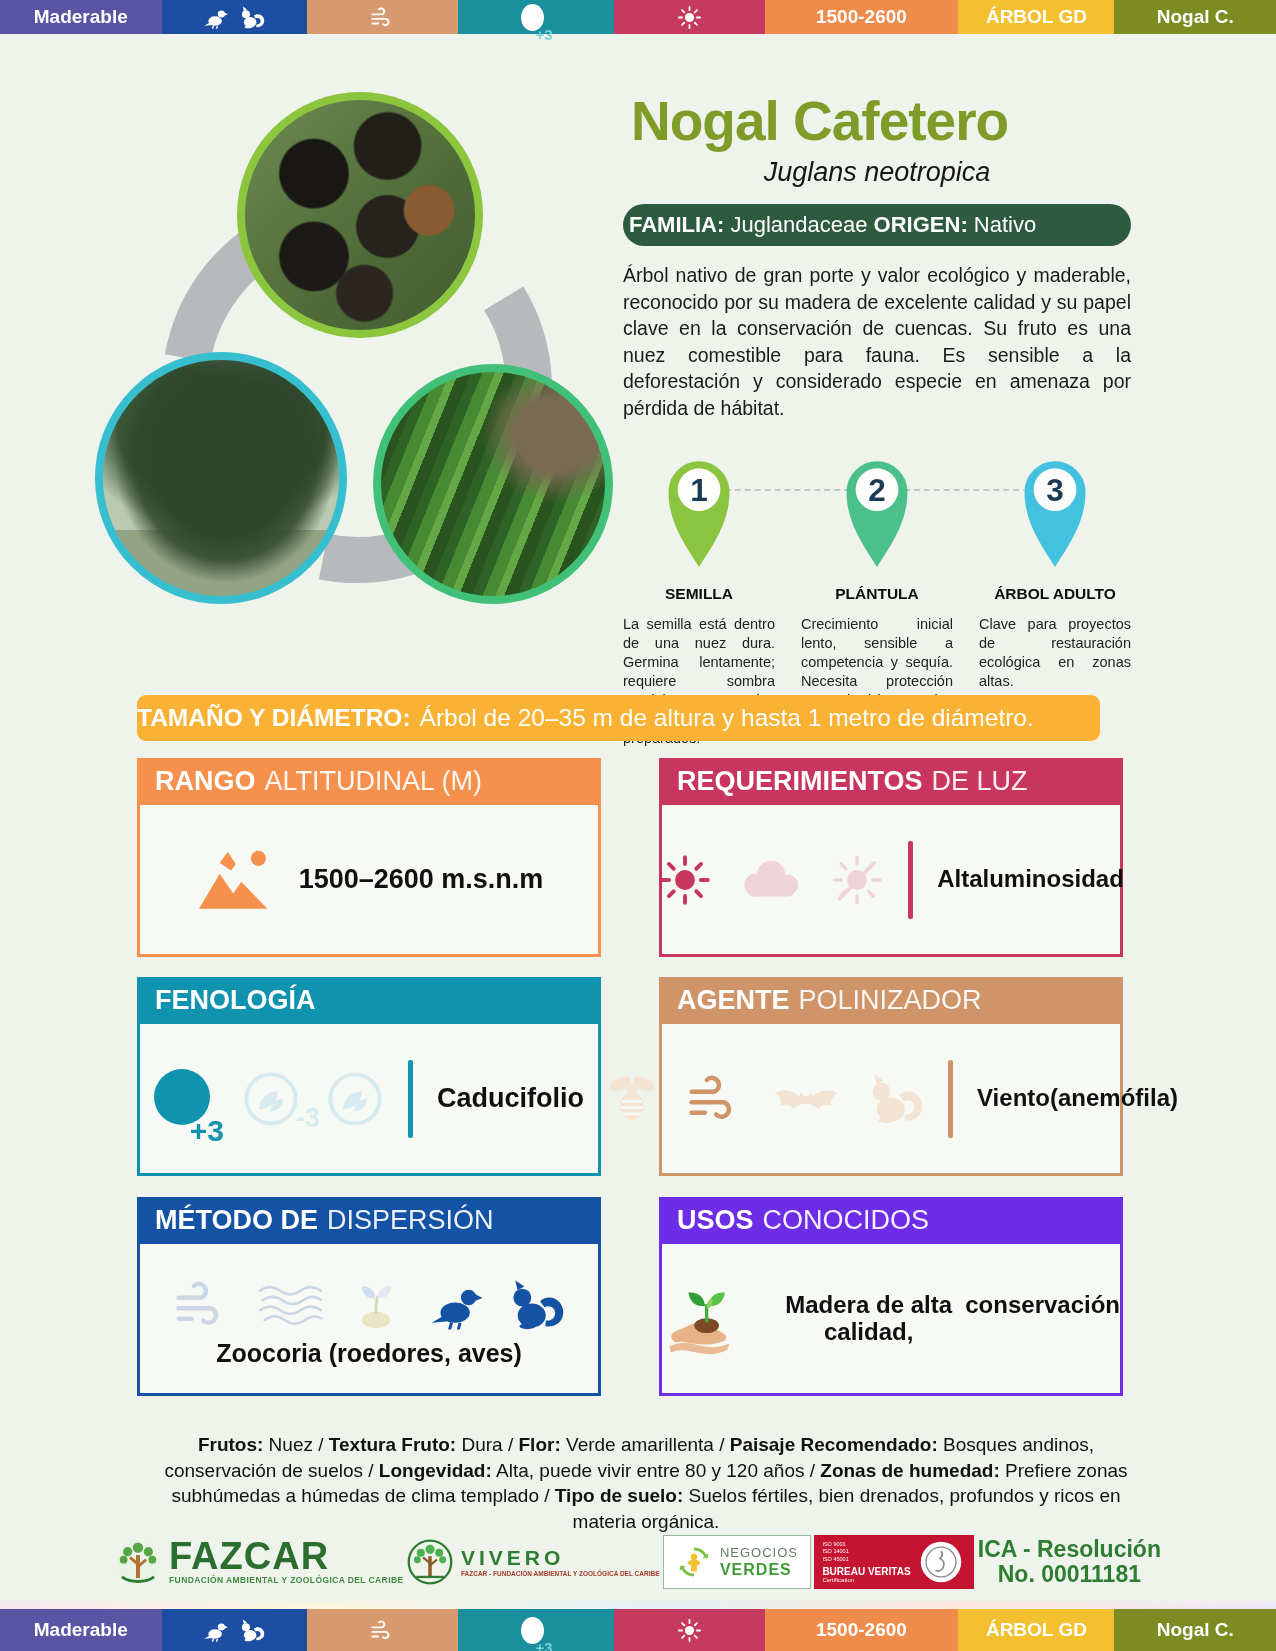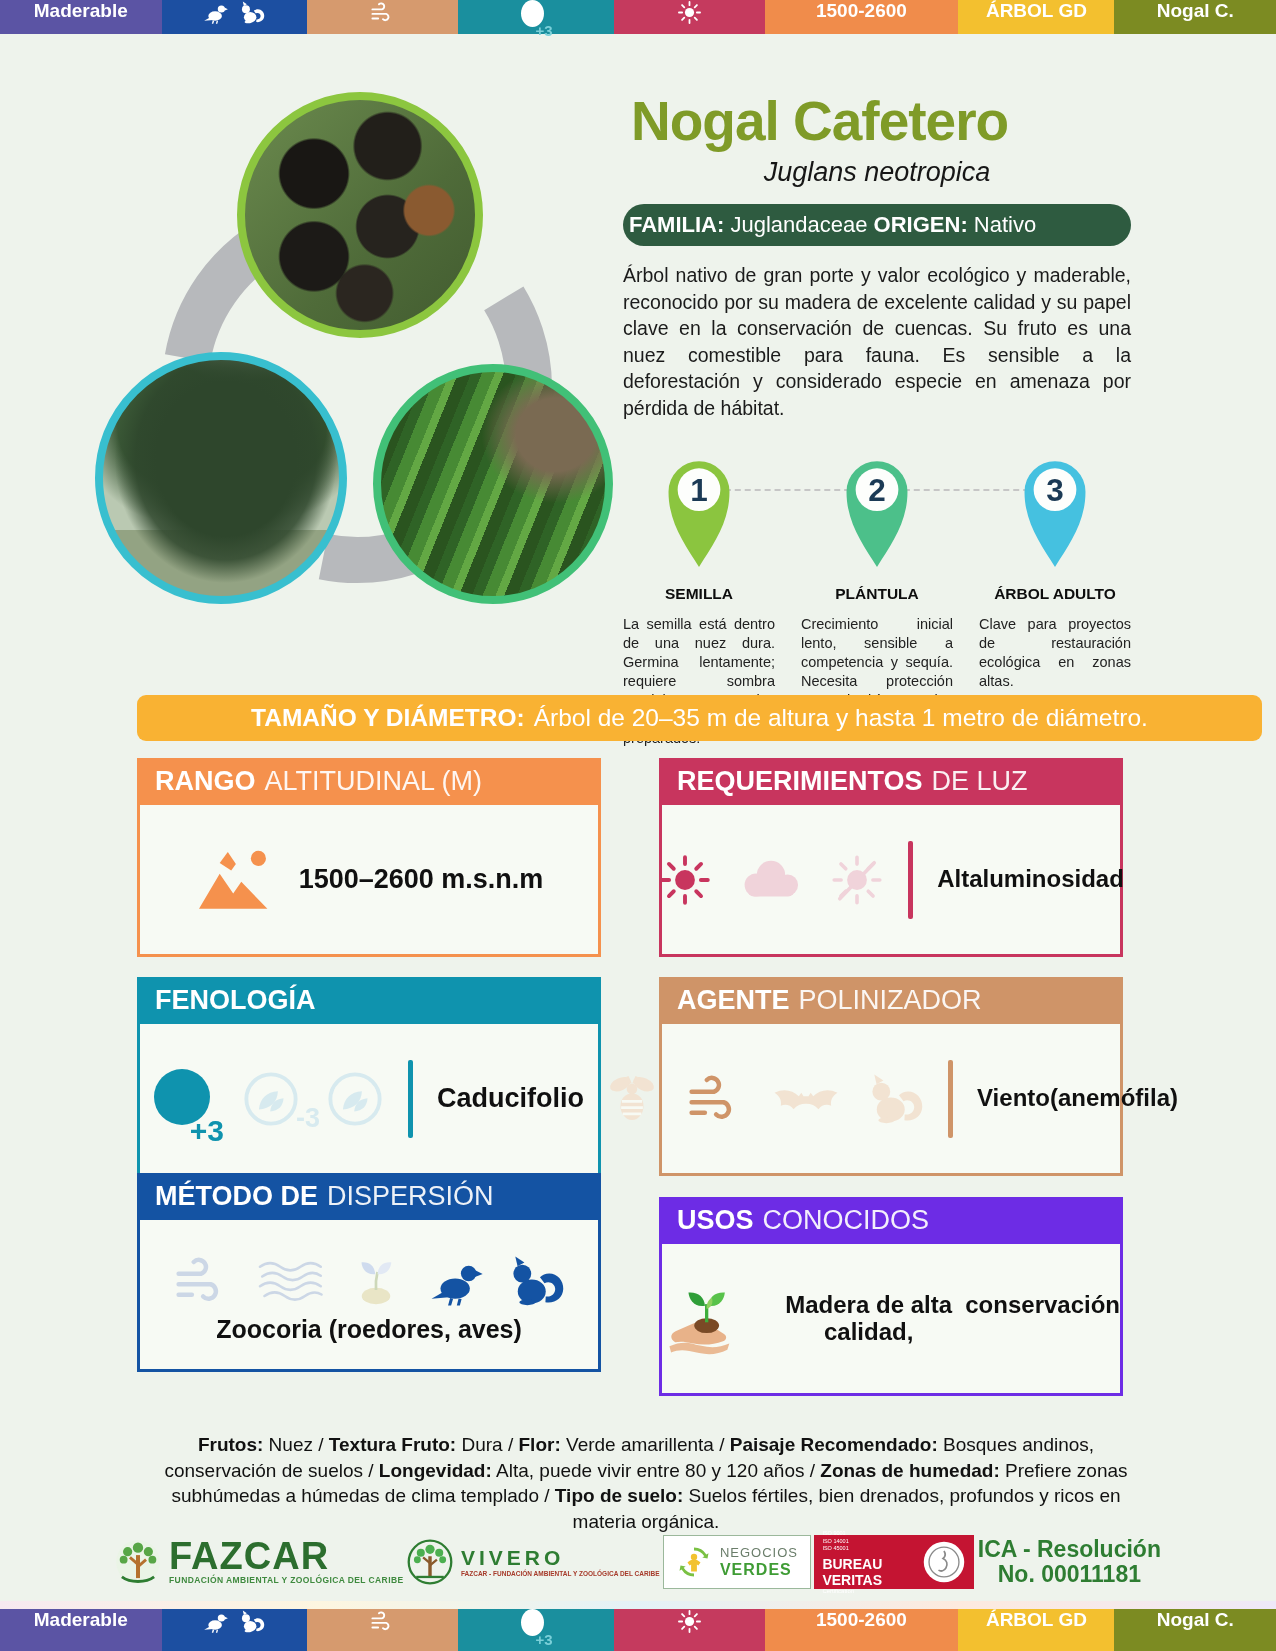--- a/index.html
+++ b/index.html
@@ -2,21 +2,21 @@
 <html><head>
 <meta charset="utf-8">
 <style>
   html,body{margin:0;padding:0;background:#eef3ec}
   .page{position:relative;width:1276px;height:1651px;background:#eef3ec;font-family:"Liberation Sans",sans-serif;overflow:hidden}
 
   
   .bar{position:absolute;left:0;width:100%;display:flex}
   .bar-top{top:0;height:34px}
   .bar-bottom{top:1609px;height:42px}
-  .seg{display:flex;align-items:flex-start;justify-content:center;gap:12px;height:100%}
+  .seg{display:flex;align-items:center;justify-content:center;gap:12px;height:100%}
   .seg-label{color:#fff;font-weight:bold;font-size:19px;white-space:nowrap}
   .seg .icon{color:#fff}
   .seg .icon svg{width:25px;height:25px;display:block}
   .bar .c3{width:30px;height:27px}
   .bar .c3-dot{width:23px;height:27px;border-radius:50%;background:#fff;display:block}
   .bar .c3-txt{position:absolute;right:-2px;bottom:-4px;color:#7bd0d9;font-weight:800;font-size:15px}
 
   
   .photos{position:absolute;left:85px;top:70px;width:570px;height:550px}
   .ring{position:absolute;left:0;top:0;width:570px;height:550px}
@@ -50,30 +50,30 @@
   .stages{margin-top:26px}
   .pins{position:relative;display:grid;grid-template-columns:repeat(3,1fr);gap:26px;height:130px}
   .dash{position:absolute;top:42px;left:72px;right:72px;border-top:2px dashed #c6c6c6}
   .stage-pin{width:78px;height:124px;margin:0 auto;position:relative;z-index:1;display:block}
   .stage-names{display:grid;grid-template-columns:repeat(3,1fr);gap:26px;margin-top:8px}
   .stage-name{font-size:15.5px;font-weight:bold;text-align:center;color:#0d0d0d}
   .stage-descs{display:grid;grid-template-columns:repeat(3,1fr);gap:26px;margin-top:12px}
   .stage-desc{font-size:14.5px;line-height:19px;text-align:justify;margin:0;color:#222}
 
   
-  .banner{position:absolute;left:137px;top:695px;width:1125px;height:46px;border-radius:9px;display:flex;align-items:center;justify-content:center;gap:9px;color:#fff;font-size:24.5px;background:#f9b233;white-space:nowrap}
+  .banner{position:absolute;left:137px;top:695px;width:963px;height:46px;border-radius:9px;display:flex;align-items:center;justify-content:flex-start;gap:9px;color:#fff;font-size:24.5px;background:#f9b233;white-space:nowrap}
   .banner b{font-weight:800}
 
   
   .card{position:absolute;width:464px;height:199px}
   .card-rango{left:137px;top:758px}
   .card-luz{left:659px;top:758px}
   .card-fenologia{left:137px;top:977px}
   .card-polinizador{left:659px;top:977px}
-  .card-dispersion{left:137px;top:1173px}
+  .card-dispersion{left:137px;top:1197px}
   .card-usos{left:659px;top:1197px}
   .card-header{height:47px;display:flex;align-items:center;padding:0 18px;color:#fff;font-size:27px;gap:9px;background:var(--c);white-space:nowrap}
   .card-header b{font-weight:700}
   .card-header span{font-weight:400;opacity:.92}
   .card-body{height:152px;box-sizing:border-box;border:3px solid var(--c);border-top:none;background:#f7faf4;display:flex;align-items:center;justify-content:center;gap:24px}
   .icon{position:relative;display:inline-block;line-height:0}
   .card .icon.solid{color:var(--c)}
   .card .icon.faded{color:var(--faded)}
   .icon svg{display:block}
   .icon-row{display:flex;align-items:center;gap:26px}
@@ -112,21 +112,21 @@
   .vivero-title{color:#2e7d32;font-weight:800;font-size:21px;letter-spacing:4px;line-height:1}
   .vivero-tagline{font-size:6.5px;color:#a63a2a;font-weight:bold;margin-top:2px;white-space:nowrap}
   .fazcar-title{color:#2c6e2e;font-weight:800;font-size:38px;letter-spacing:1px;line-height:.9}
   .fazcar-tagline{font-size:8.5px;color:#3f8a3f;font-weight:bold;letter-spacing:.4px;margin-top:2px;white-space:nowrap}
   .logo-negocios{border:1px solid #9bb89b;background:#fff;padding:8px 12px;gap:8px}
   .neg-icon svg{width:36px;height:36px;display:block}
   .neg-l1{font-size:13px;color:#6a7d6a;letter-spacing:1px;line-height:1.2}
   .neg-l2{font-size:16px;color:#3f9c35;font-weight:800;letter-spacing:1px;line-height:1.2}
   .logo-bureau{width:160px;height:54px;background:#c41432;display:flex;align-items:center;padding:4px 8px;gap:8px;box-sizing:border-box}
   .bv-isos{color:#fff;font-size:5.5px;line-height:1.35}
-  .bv-name{color:#fff;font-size:14px;font-weight:800;margin-top:3px}
+  .bv-name{color:#fff;font-size:10px;font-weight:800;margin-top:3px}
   .bv-sub{color:#fff;font-size:6px}
   .bv-seal svg{width:44px;height:44px;display:block}
   .logo-ica{flex-direction:column;text-align:center;color:#2e7d32;font-weight:800;font-size:23px;line-height:1.1;gap:0}
 
   .pastel{position:absolute;left:0;top:1601px;width:100%;height:8px;
     background:linear-gradient(90deg,#f6e9f0,#fdf6e0,#e4f2f7,#fdeade,#eee9f8)}
 </style>
 </head>
 <body>
 

